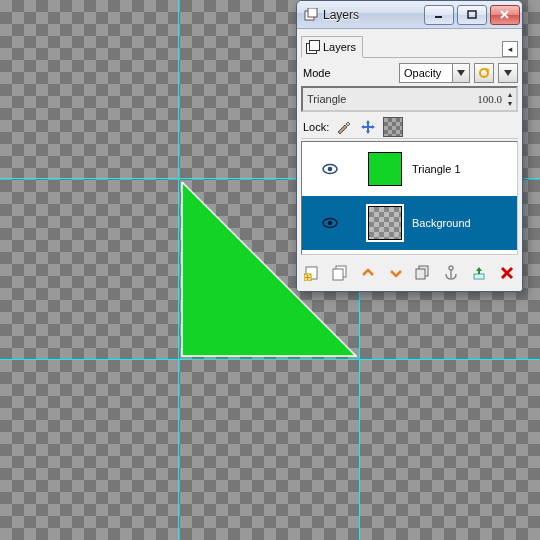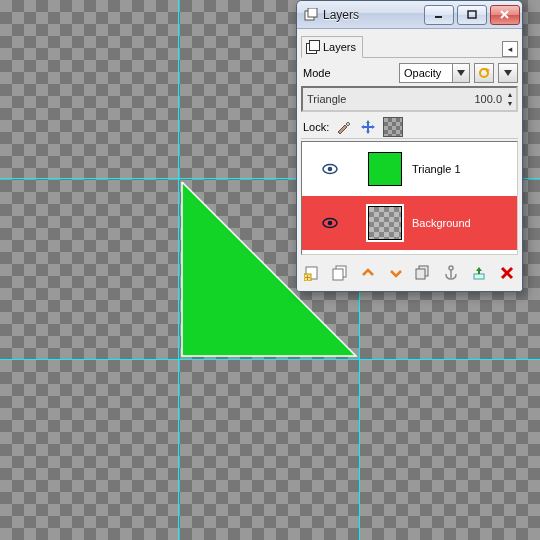--- a/index.html
+++ b/index.html
@@ -38,34 +38,34 @@
 .menu-arrow{margin-left:auto;width:14px;height:14px;border:1px solid #888;display:flex;align-items:center;justify-content:center;background:#fff;font-size:9px;color:#333;}
 .row{display:flex;align-items:center;height:22px;gap:4px;}
 .row label{padding-left:2px;}
 .val{flex:1;text-align:right;padding-right:2px;}
 .sel{display:flex;align-items:center;}
 .sel .selbox{border:1px solid #888;background:#fff;height:18px;display:flex;align-items:center;padding:0 4px;min-width:44px;}
 .sel .drop{width:16px;height:18px;border:1px solid #888;border-left:none;background:linear-gradient(#fefefe,#ddd);display:flex;align-items:center;justify-content:center;}
 .iconbtn{width:18px;height:18px;border:1px solid #888;background:linear-gradient(#fefefe,#ddd);display:flex;align-items:center;justify-content:center;}
 .opacity-row{display:flex;align-items:center;height:22px;border:2px inset #c9c9c9;background:#eaeaea;padding:0 0 0 4px;margin:2px 0 4px;}
 .opacity-row .oplabel{flex:1;color:#333;}
-.opacity-row .opval{padding-right:2px;color:#333;}
+.opacity-row .opval{padding-right:2px;color:#333;font-family:Liberation Serif, serif;}
 .opacity-row .spin{display:flex;flex-direction:column;}
 .opacity-row .spin div{width:12px;height:9px;display:flex;align-items:center;justify-content:center;font-size:8px;color:#333;}
 .lockrow{display:flex;align-items:center;gap:6px;height:22px;padding-left:2px;border-bottom:1px solid #c9c9c9;margin-bottom:2px;}
 .lock-brush,.lock-move,.lock-alpha{width:18px;height:18px;display:flex;align-items:center;justify-content:center;}
 .lock-alpha{background-image:
     linear-gradient(45deg,#777 25%,transparent 25%),
     linear-gradient(-45deg,#777 25%,transparent 25%),
     linear-gradient(45deg,transparent 75%,#777 75%),
     linear-gradient(-45deg,transparent 75%,#777 75%);
   background-size:8px 8px;background-position:0 0,0 4px,4px -4px,-4px 0;background-color:#aaa;border:1px solid #555;}
 .layerlist{height:112px;background:#fff;border:1px inset #ccc;overflow:hidden;}
 .layer{display:flex;align-items:center;height:46px;padding:4px 20px;gap:10px;}
-.layer.selected{background:#ef4444;color:#fff;}
+.layer.selected{background:#0369a1;color:#fff;}
 .eye{width:16px;height:16px;display:flex;align-items:center;justify-content:center;color:#2a4a7a;}
 .layer.selected .eye{color:#0a1a3a;}
 .chain{width:10px;}
 .thumb{width:32px;height:32px;border:1px solid #000;position:relative;box-shadow:0 0 0 2px #fff;}
 .thumb.trichk{
   background-image:
     linear-gradient(45deg,#888 25%,transparent 25%),
     linear-gradient(-45deg,#888 25%,transparent 25%),
     linear-gradient(45deg,transparent 75%,#888 75%),
     linear-gradient(-45deg,transparent 75%,#888 75%);

